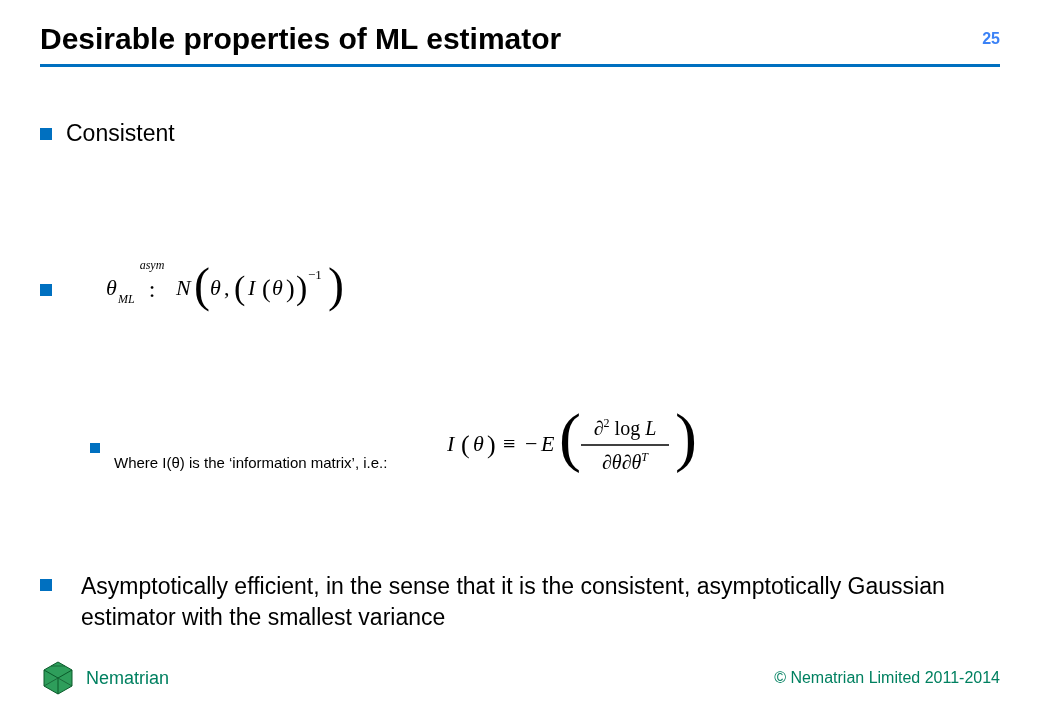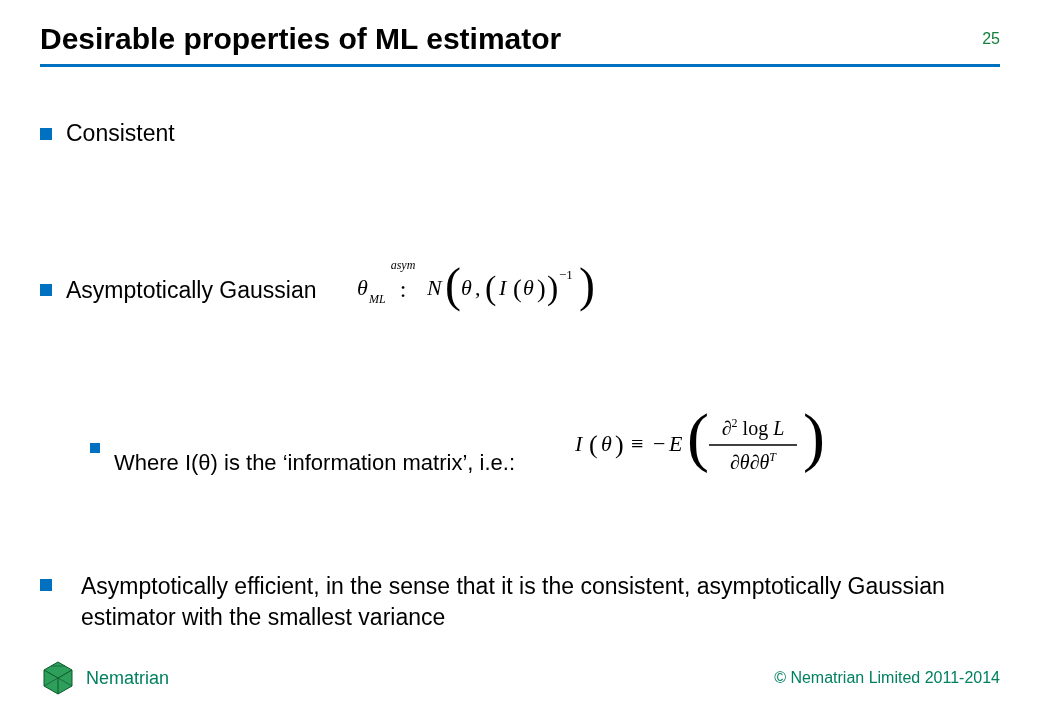--- a/index.html
+++ b/index.html
@@ -27,22 +27,22 @@
   .title {
     font-size: 30px;
     font-weight: bold;
     color: #000;
   }
   .page-num {
     position: absolute;
     right: 0;
     top: 8px;
     font-size: 16px;
-    font-weight: normal;
-    color: #15803d;
+    font-weight: bold;
+    color: #3b82f6;
   }
   .hr {
     position: absolute;
     left: 40px;
     right: 40px;
     top: 64px;
     height: 3px;
     background: #0070c0;
   }
   .content {
@@ -65,21 +65,21 @@
   }
   .bullet.sm {
     width: 10px;
     height: 10px;
   }
   .item-text {
     font-size: 23px;
     color: #000;
   }
   .item-text.sm {
-    font-size: 22px;
+    font-size: 15px;
     margin-top: 29px;
   }
   .math {
     font-family: "Cambria Math", "Times New Roman", Georgia, serif;
     font-size: 22px;
   }
   .math .it { font-style: italic; }
   .math sub, .math sup { font-size: 0.65em; }
   .row1 {
     margin-top: 20px;
@@ -148,21 +148,20 @@
   <div class="content">
 
     <div class="row row1">
       <div class="bullet"></div>
       <div class="item-text">Consistent</div>
       <div class="formula-gap"></div>
     </div>
 
     <div class="row row2">
       <div class="bullet"></div>
-      <div class="item-text">Asymptotically Gaussian</div>
       <div class="formula-gap"></div>
       <div class="math math-svg" title="θ_ML ~asym~ N( θ, ( I(θ) )^{-1} )">
         <svg width="250" height="68" viewBox="0 0 250 68">
           <g font-family="Cambria Math, Times New Roman, serif" fill="#000">
             <text x="0" y="42" font-size="22" font-style="italic">θ</text>
             <text x="12" y="50" font-size="12" font-style="italic">ML</text>
             <text x="46" y="16" font-size="12" font-style="italic" text-anchor="middle">asym</text>
             <text x="46" y="44" font-size="24" text-anchor="middle">:</text>
             <text x="70" y="42" font-size="22" font-style="italic">N</text>
 

